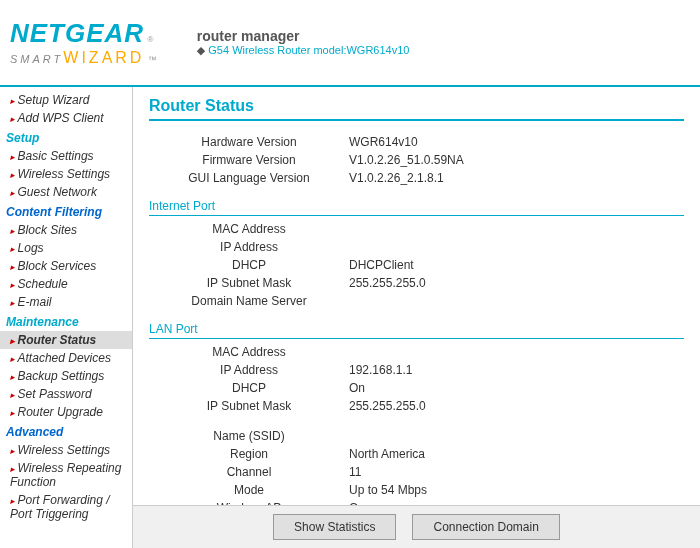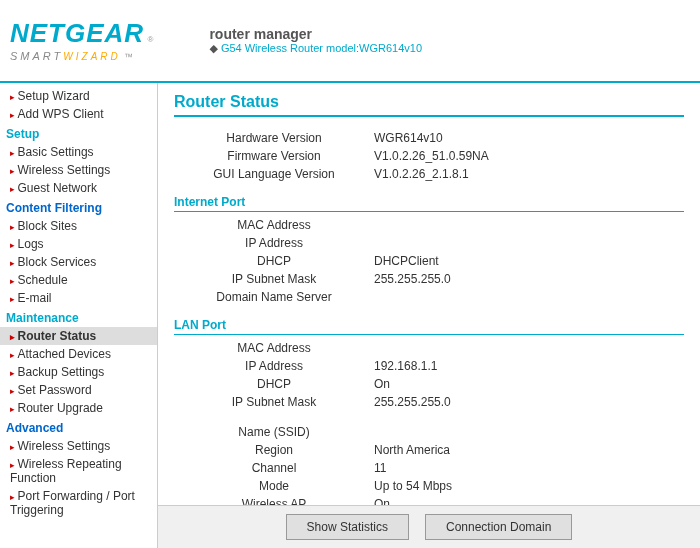--- a/index.html
+++ b/index.html
@@ -1,46 +1,46 @@
 <!DOCTYPE html>
 <html><head>
   <meta charset="utf-8">
   <style>
     * { margin: 0; padding: 0; box-sizing: border-box; }
     body { font-family: Arial, sans-serif; font-size: 12px; background: #fff; width: 700px; height: 548px; overflow: hidden; display: flex; flex-direction: column; }
 
     
-    .header { background: #fff; border-bottom: 2px solid #00aacc; padding: 18px 10px; display: flex; align-items: center; gap: 36px; min-height: 68px; }
+    .header { background: #fff; border-bottom: 2px solid #00aacc; padding: 18px 10px; display: flex; align-items: center; gap: 20px; min-height: 68px; }
     .logo-area { display: flex; flex-direction: column; }
     .logo-netgear { font-size: 26px; font-weight: 900; color: #00aacc; letter-spacing: 1px; font-style: italic; }
     .logo-smart { font-size: 11px; color: #888; letter-spacing: 3px; font-style: italic; }
-    .logo-wizard { color: #ffaa00; font-style: italic; font-size: 10px; letter-spacing: 3px; }
+    .logo-wizard { color: #ffaa00; font-size: 16px; letter-spacing: 3px; }
     .router-info { margin-left: 20px; }
     .router-manager { font-size: 14px; color: #555; font-weight: bold; }
     .router-model { font-size: 11px; color: #555; }
     .router-model span { color: #00aacc; }
 
     
     .main-layout { display: flex; flex: 1; overflow: hidden; }
 
     
-    .sidebar { width: 158px; background: #fff; border-right: 1px solid #ccc; overflow-y: auto; padding: 4px 0; flex-shrink: 0; }
+    .sidebar { width: 133px; background: #fff; border-right: 1px solid #ccc; overflow-y: auto; padding: 4px 0; flex-shrink: 0; font-style: italic; }
     .sidebar-section-label { color: #00aacc; font-weight: bold; font-size: 12px; padding: 4px 6px 2px 6px; }
     .sidebar-item { padding: 2px 6px 2px 10px; cursor: pointer; color: #333; font-size: 12px; position: relative; }
     .sidebar-item::before { content: '▸'; color: #cc0000; margin-right: 3px; font-size: 9px; }
     .sidebar-item.active { background: #ddd; font-weight: bold; }
     .sidebar-item.active::before { content: '▸'; color: #cc0000; }
 
     
     .content { flex: 1; overflow-y: auto; padding: 10px 16px; background: #fff; }
     .page-title { color: #00aacc; font-size: 16px; font-weight: bold; border-bottom: 2px solid #00aacc; padding-bottom: 4px; margin-bottom: 12px; }
 
     
     .info-section { margin-bottom: 12px; }
-    .section-header { color: #00aacc; font-weight: bold; font-size: 12px; margin-bottom: 4px; border-bottom: 1px solid #00aacc; padding-bottom: 2px; }
+    .section-header { color: #00aacc; font-weight: normal; font-size: 12px; margin-bottom: 4px; border-bottom: 1px solid #00aacc; padding-bottom: 2px; }
     .info-row { display: flex; padding: 2px 0; text-align: center; }
     .info-label { width: 200px; color: #333; font-size: 12px; }
     .info-value { color: #333; font-size: 12px; }
 
     
     .watermark { position: absolute; top: 50%; left: 50%; transform: translate(-20%, -50%); font-size: 48px; color: rgba(180,180,180,0.3); font-weight: bold; pointer-events: none; z-index: 0; white-space: nowrap; }
 
     
     .footer { display: flex; justify-content: center; gap: 16px; padding: 8px; border-top: 1px solid #ccc; background: #f0f0f0; }
     .footer-btn { padding: 5px 20px; background: #e0e0e0; border: 1px solid #999; cursor: pointer; font-size: 12px; color: #333; }

